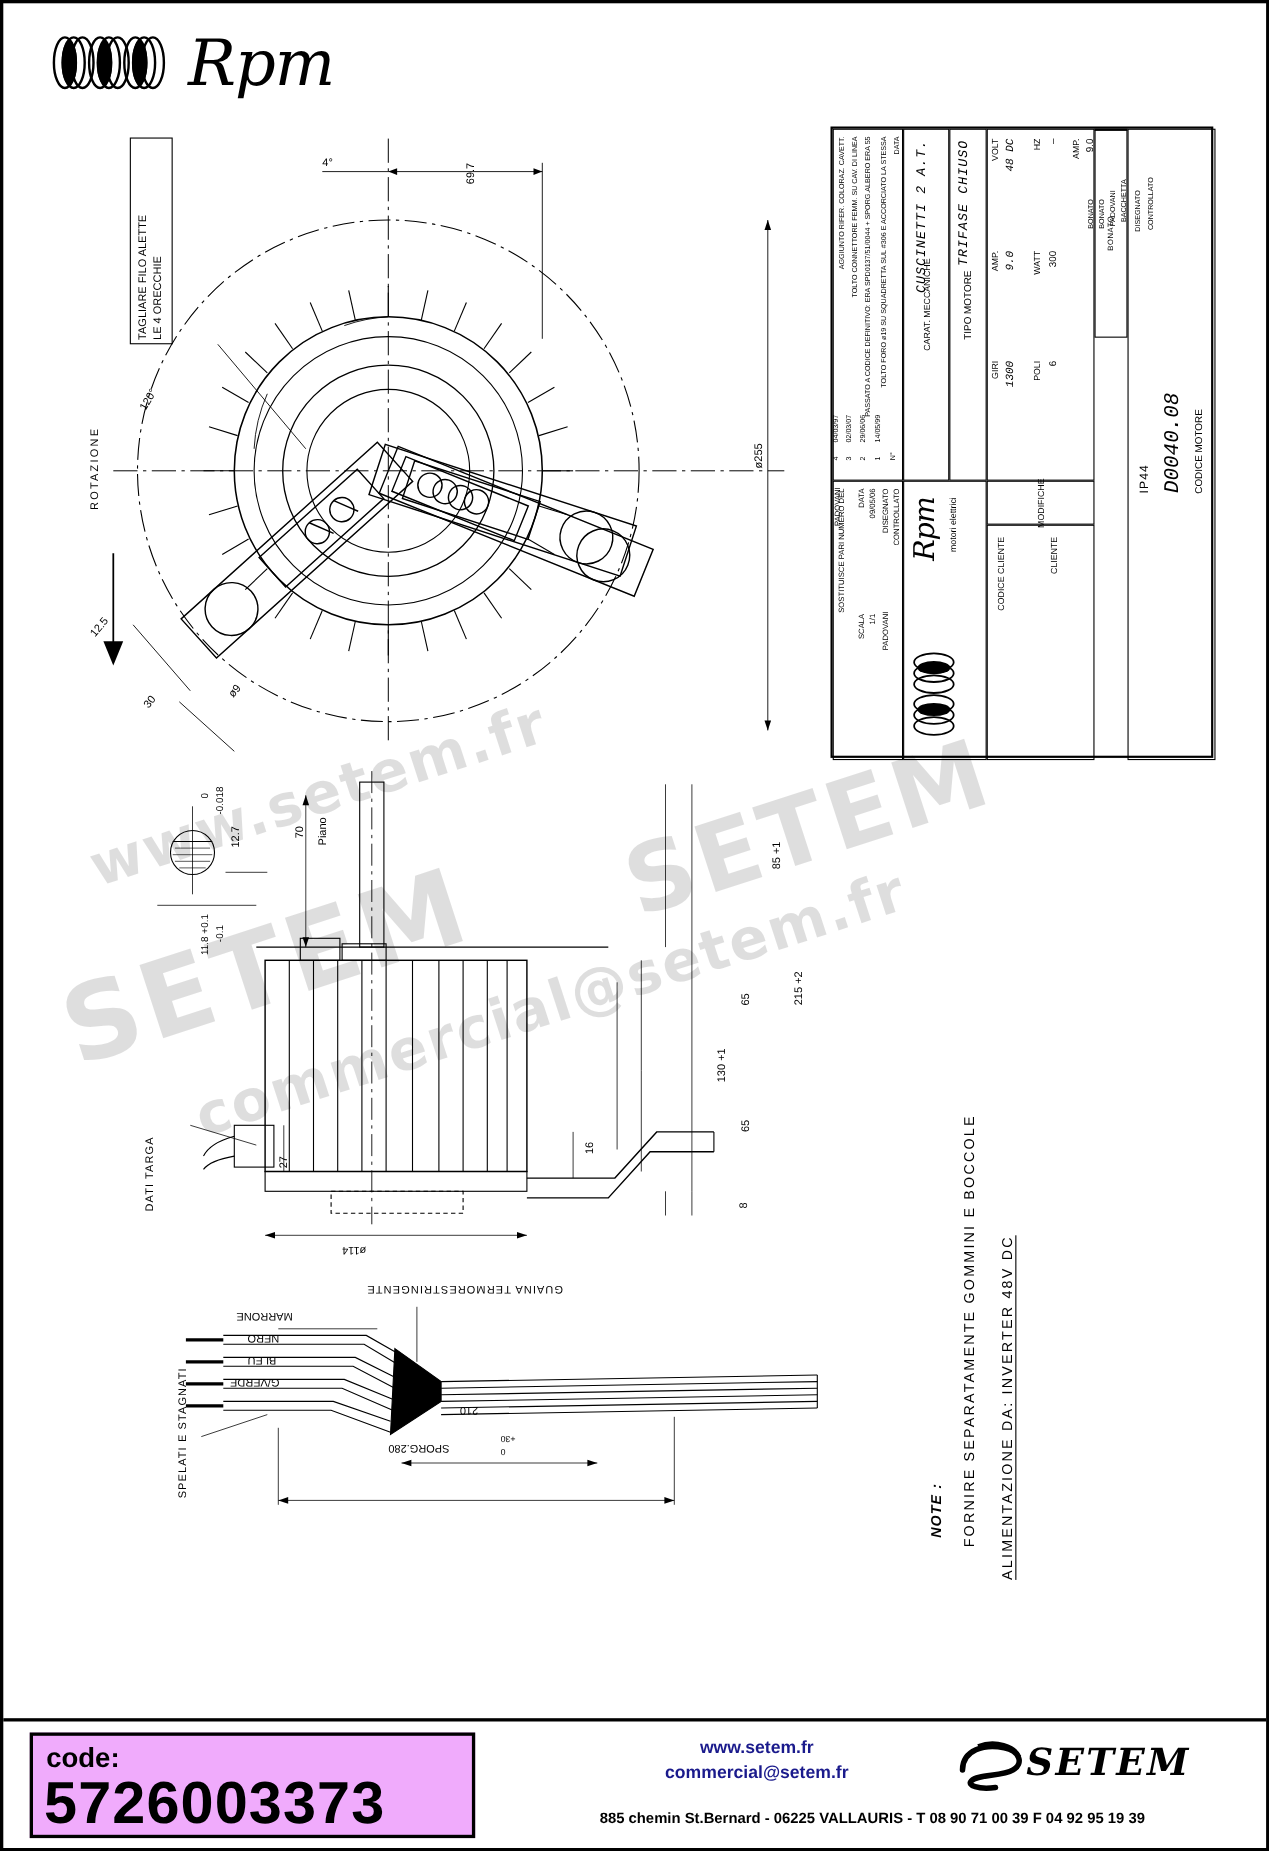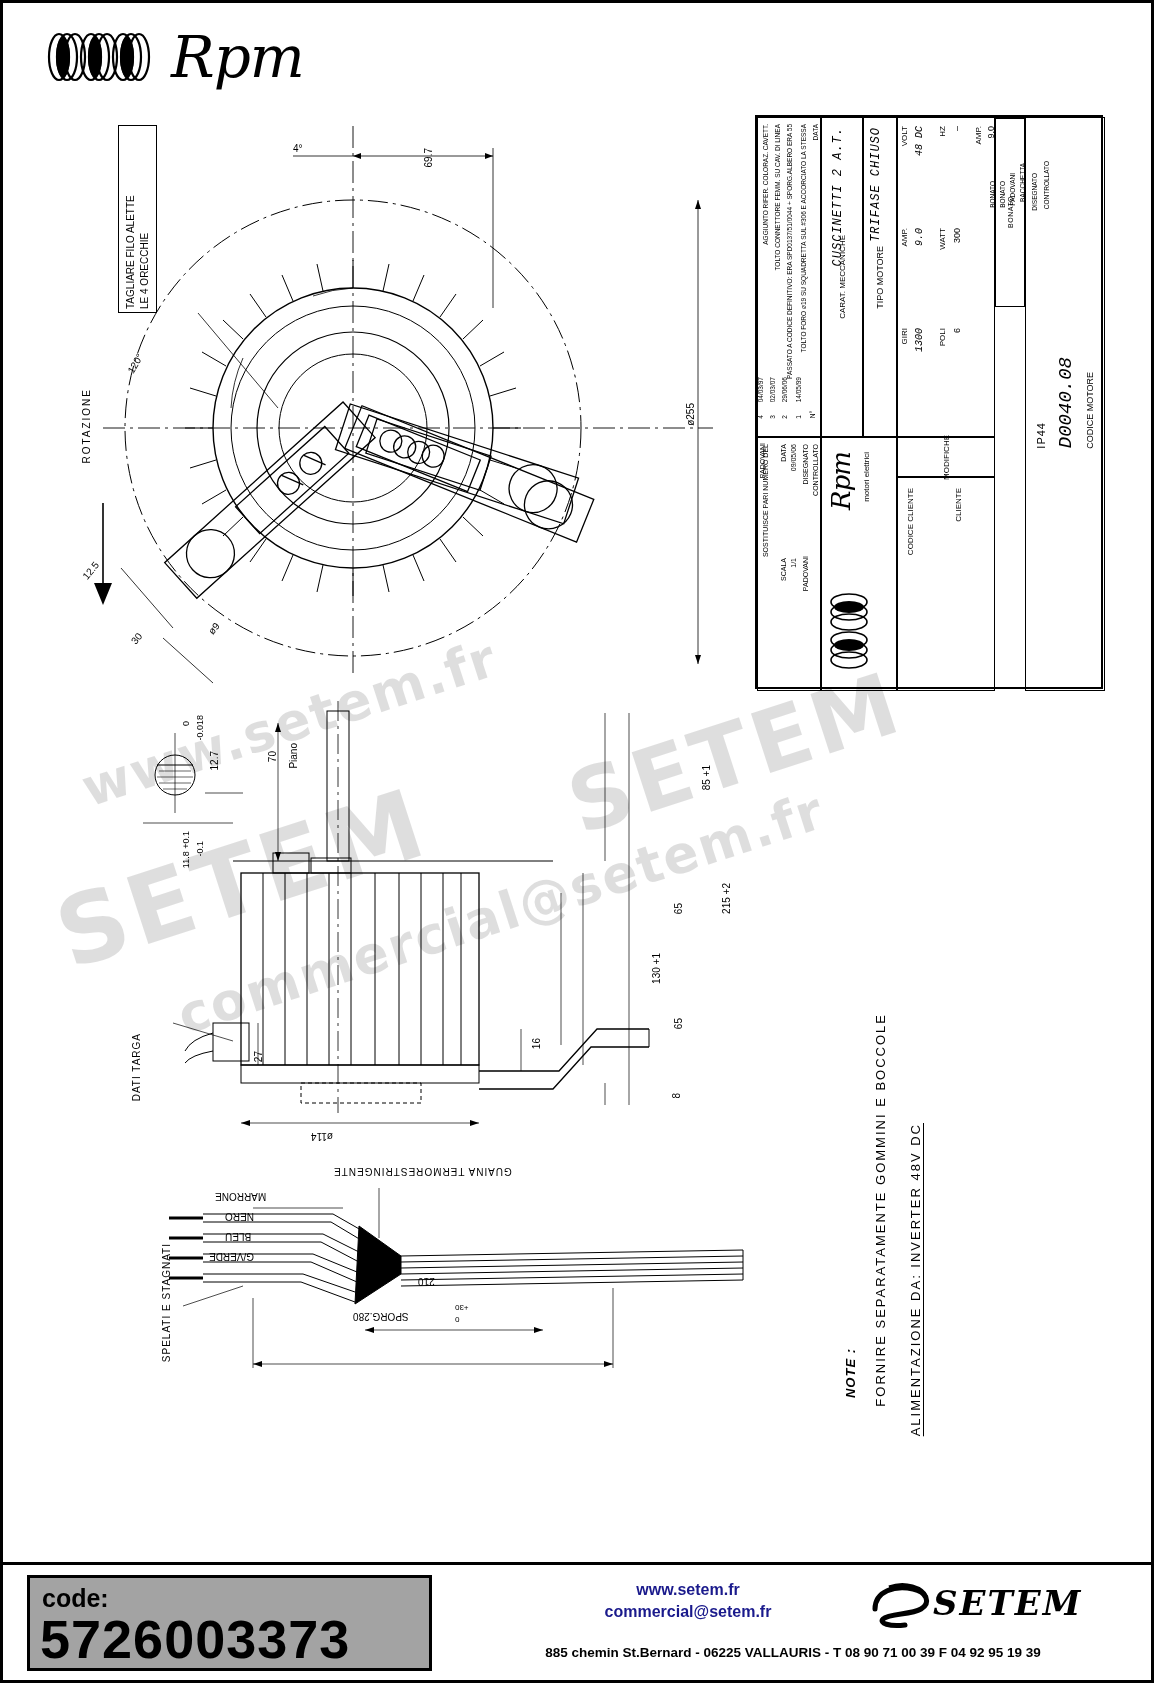--- a/index.html
+++ b/index.html
@@ -65,21 +65,21 @@
   .wm2 { left:560px; top:700px; font-size:86px; transform:rotate(-18deg); letter-spacing:4px; }
   .wm3 { left:70px; top:690px; font-size:52px; transform:rotate(-18deg); letter-spacing:2px; }
   .wm4 { left:160px; top:880px; font-size:52px; transform:rotate(-18deg); letter-spacing:2px; }
   
   .footer {
     position:absolute; left:0; bottom:0; width:1148px; height:118px;
     border-top:3px solid #000;
   }
   .code-box {
     position:absolute; left:24px; top:10px; width:405px; height:96px;
-    border:3px solid #000; background:#a3a3a3;
+    border:3px solid #000; background:#f0abfc;
   }
   .code-label { position:absolute; left:12px; top:6px; font-size:25px; font-weight:bold; }
   .code-number { position:absolute; left:10px; top:30px; font-size:54px; font-weight:bold; letter-spacing:1px; }
   .contact {
     position:absolute; left:455px; top:14px; width:460px; text-align:center;
     font-size:16px; line-height:1.35; font-weight:bold; color:#1a1a8c;
   }
   .addr {
     position:absolute; left:430px; top:80px; width:720px; text-align:center;
     font-size:13.5px; font-weight:bold; color:#000;

